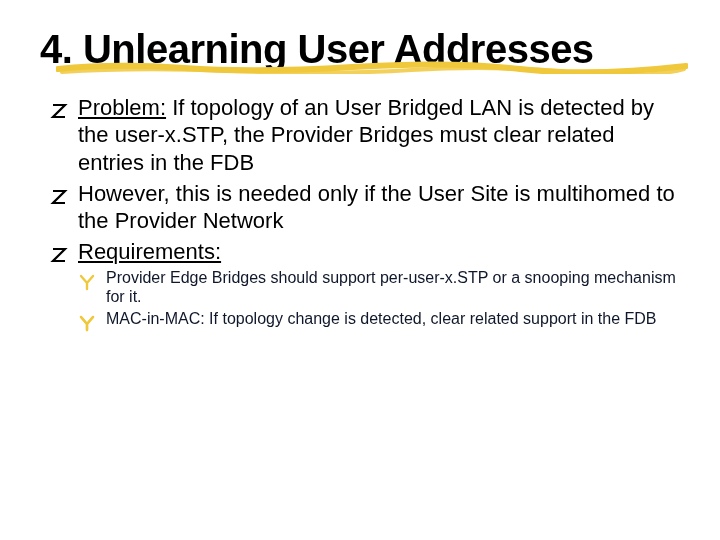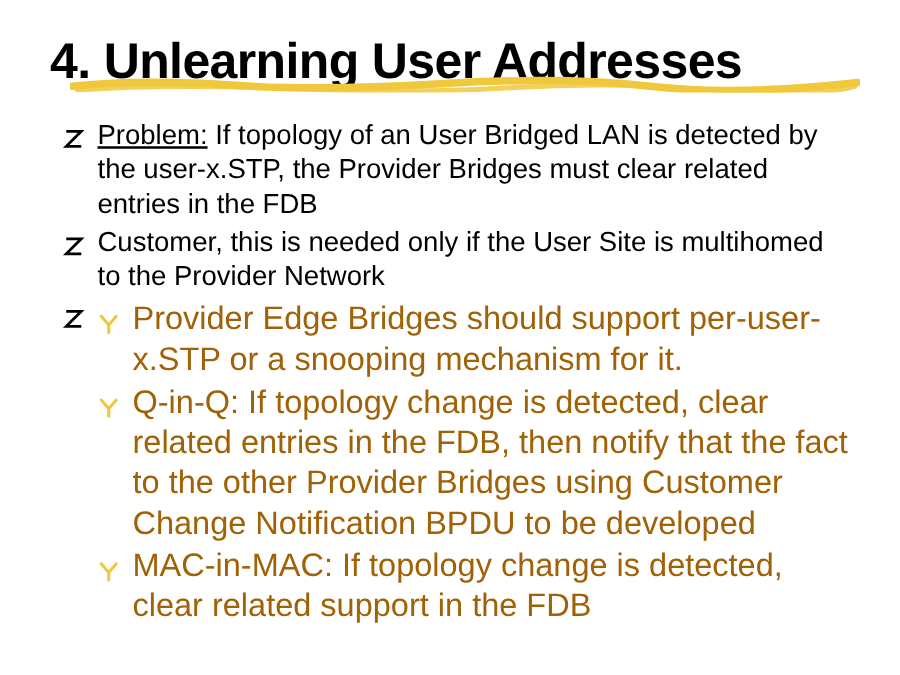--- a/index.html
+++ b/index.html
@@ -21,21 +21,21 @@
     bottom: -4px;
     height: 14px;
     pointer-events: none;
   }
   .underline svg { width: 100%; height: 100%; display: block; }
   .content { padding-left: 10px; }
   .lvl1 { list-style: none; }
   .lvl1 > li { position: relative; padding-left: 28px; margin-bottom: 4px; color: #000; font-size: 22px; line-height: 1.24; }
   .lvl1 > li > .bullet { position: absolute; left: 0; top: 5px; width: 18px; height: 18px; }
   .lvl2 { list-style: none; margin-top: 2px; }
-  .lvl2 > li { position: relative; padding-left: 28px; margin-bottom: 2px; color: #a16207; font-size: 26px; line-height: 1.24; }
+  .lvl2 > li { position: relative; padding-left: 28px; margin-bottom: 2px; color: #0f172a; font-size: 16px; line-height: 1.24; }
   .lvl2 > li > .bullet { position: absolute; left: 0; top: 5px; width: 18px; height: 18px; }
   .u { text-decoration: underline; margin-top: 44px; }
 </style>
 </head>
 <body>
 
 <div class="slide">
   <div class="title-wrap">
     <h1 class="title">4. Unlearning User Addresses</h1>
     <div class="underline">
@@ -57,46 +57,46 @@
         </span>
         <span><span class="u">Problem:</span><span> If topology of an User Bridged LAN is detected by the user-x.STP, the Provider Bridges must clear related entries in the FDB</span></span>
       </li>
 
       <li>
         <span class="bullet">
           <svg viewBox="0 0 18 18">
               <path d="M3 3 L15 3 L3 15 L15 15" fill="none" stroke="#000" stroke-width="2.2"></path>
             </svg>
         </span>
-        <span>Customer, this is needed only if the User Site is multihomed to the Provider Network</span>
+        <span>However, this is needed only if the User Site is multihomed to the Provider Network</span>
       </li>
 
       <li>
         <span class="bullet">
           <svg viewBox="0 0 18 18">
               <path d="M3 3 L15 3 L3 15 L15 15" fill="none" stroke="#000" stroke-width="2.2"></path>
             </svg>
         </span>
+        <span><span class="u">Requirements:</span><span></span></span>
 
         <ul class="lvl2">
           <li>
             <span class="bullet">
               <svg viewBox="0 0 18 18">
                   <path d="M3 3 L9 10 L15 3 M9 10 L9 16" fill="none" stroke="#f0c83c" stroke-width="2.4" stroke-linecap="round"></path>
                 </svg>
             </span>
             <span>Provider Edge Bridges should support per-user-x.STP or a snooping mechanism for it.</span>
           </li>
           <li>
             <span class="bullet">
               <svg viewBox="0 0 18 18">
                   <path d="M3 3 L9 10 L15 3 M9 10 L9 16" fill="none" stroke="#f0c83c" stroke-width="2.4" stroke-linecap="round"></path>
                 </svg>
             </span>
-            <span>Q-in-Q: If topology change is detected, clear related entries in the FDB, then notify that the fact to the other Provider Bridges using Customer Change Notification BPDU to be developed</span>
           </li>
           <li>
             <span class="bullet">
               <svg viewBox="0 0 18 18">
                   <path d="M3 3 L9 10 L15 3 M9 10 L9 16" fill="none" stroke="#f0c83c" stroke-width="2.4" stroke-linecap="round"></path>
                 </svg>
             </span>
             <span>MAC-in-MAC: If topology change is detected, clear related support in the FDB</span>
           </li>
         </ul>

